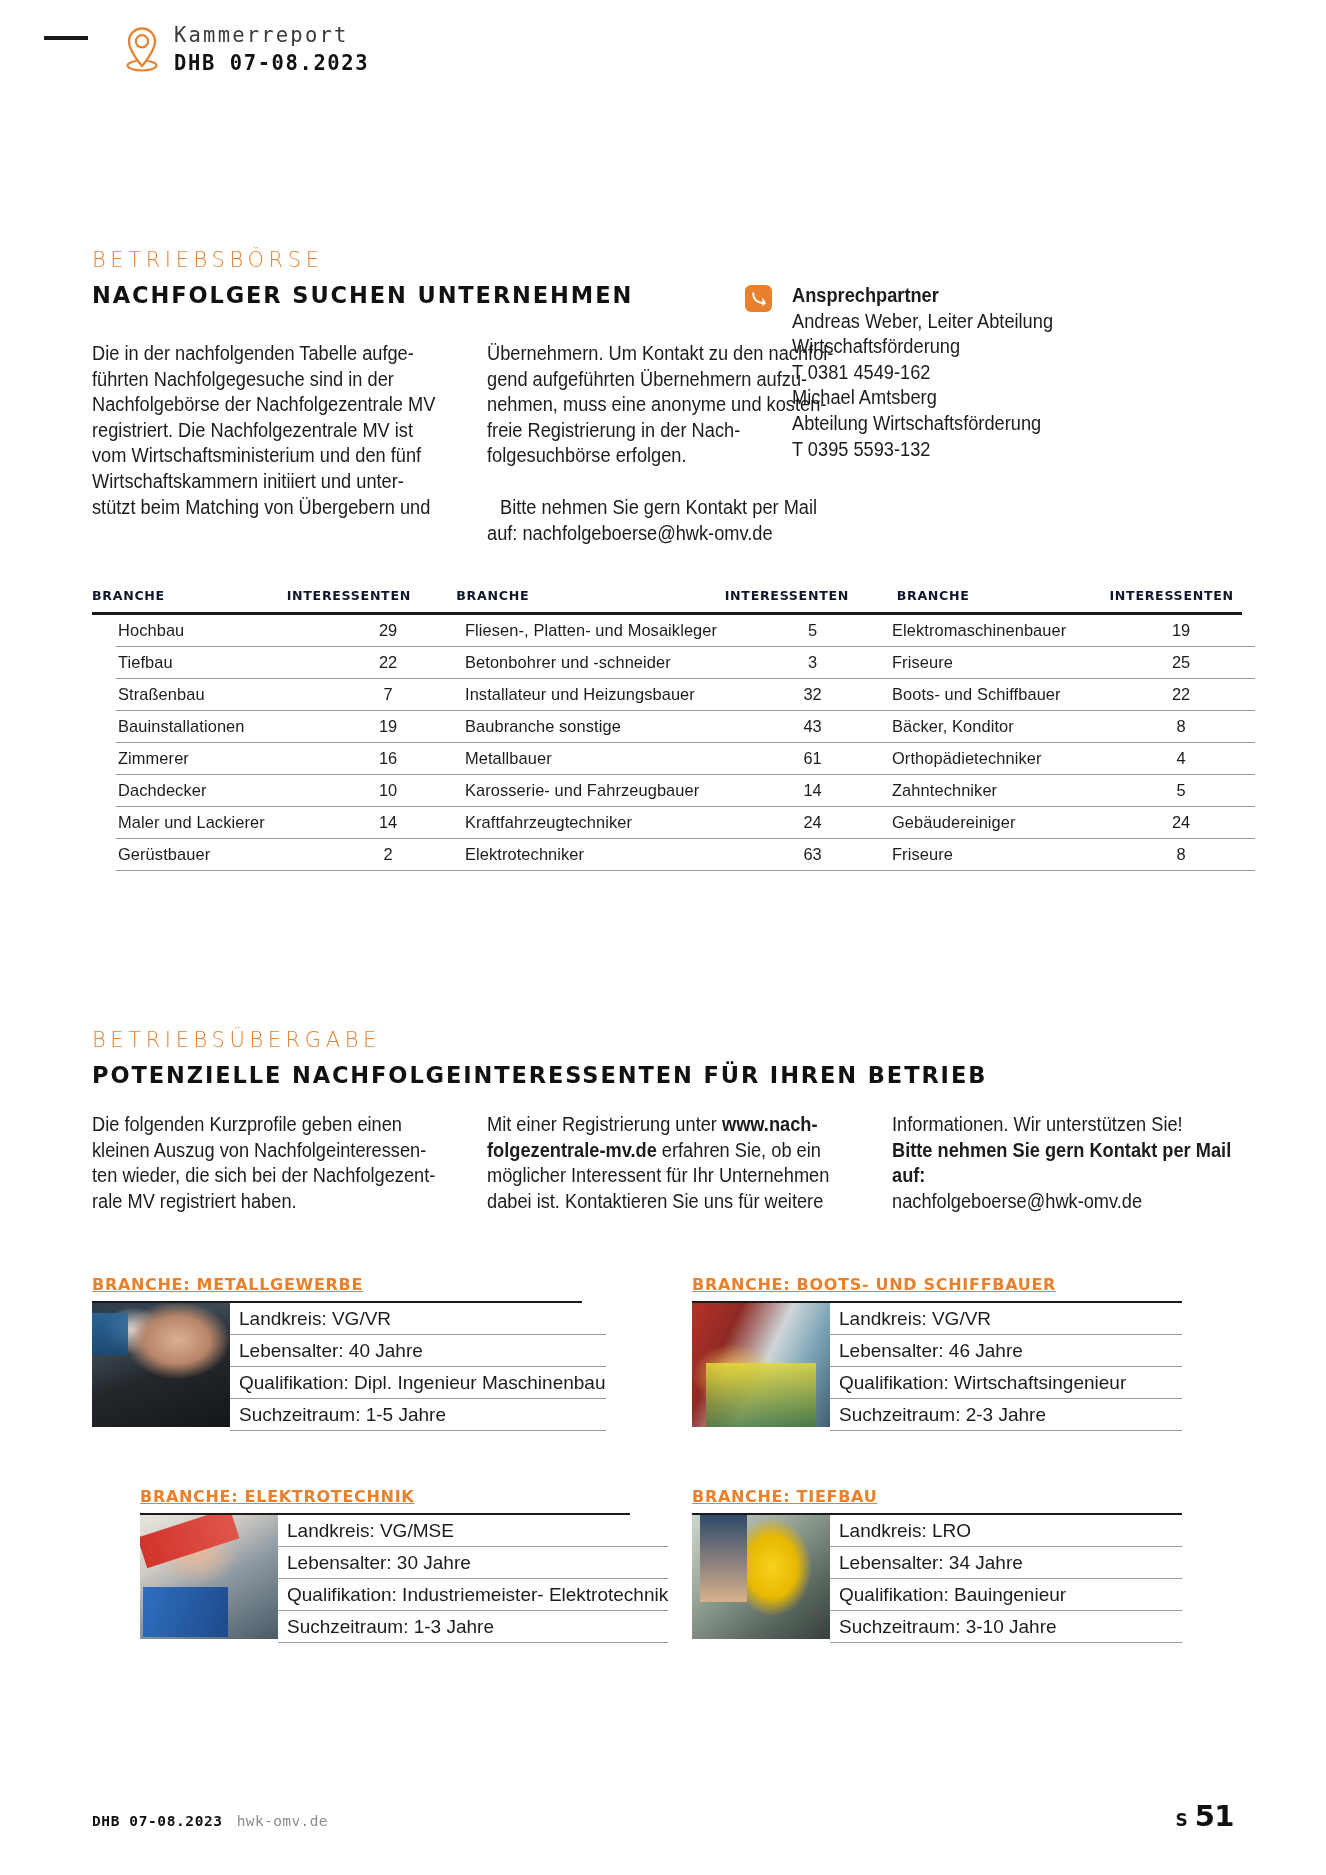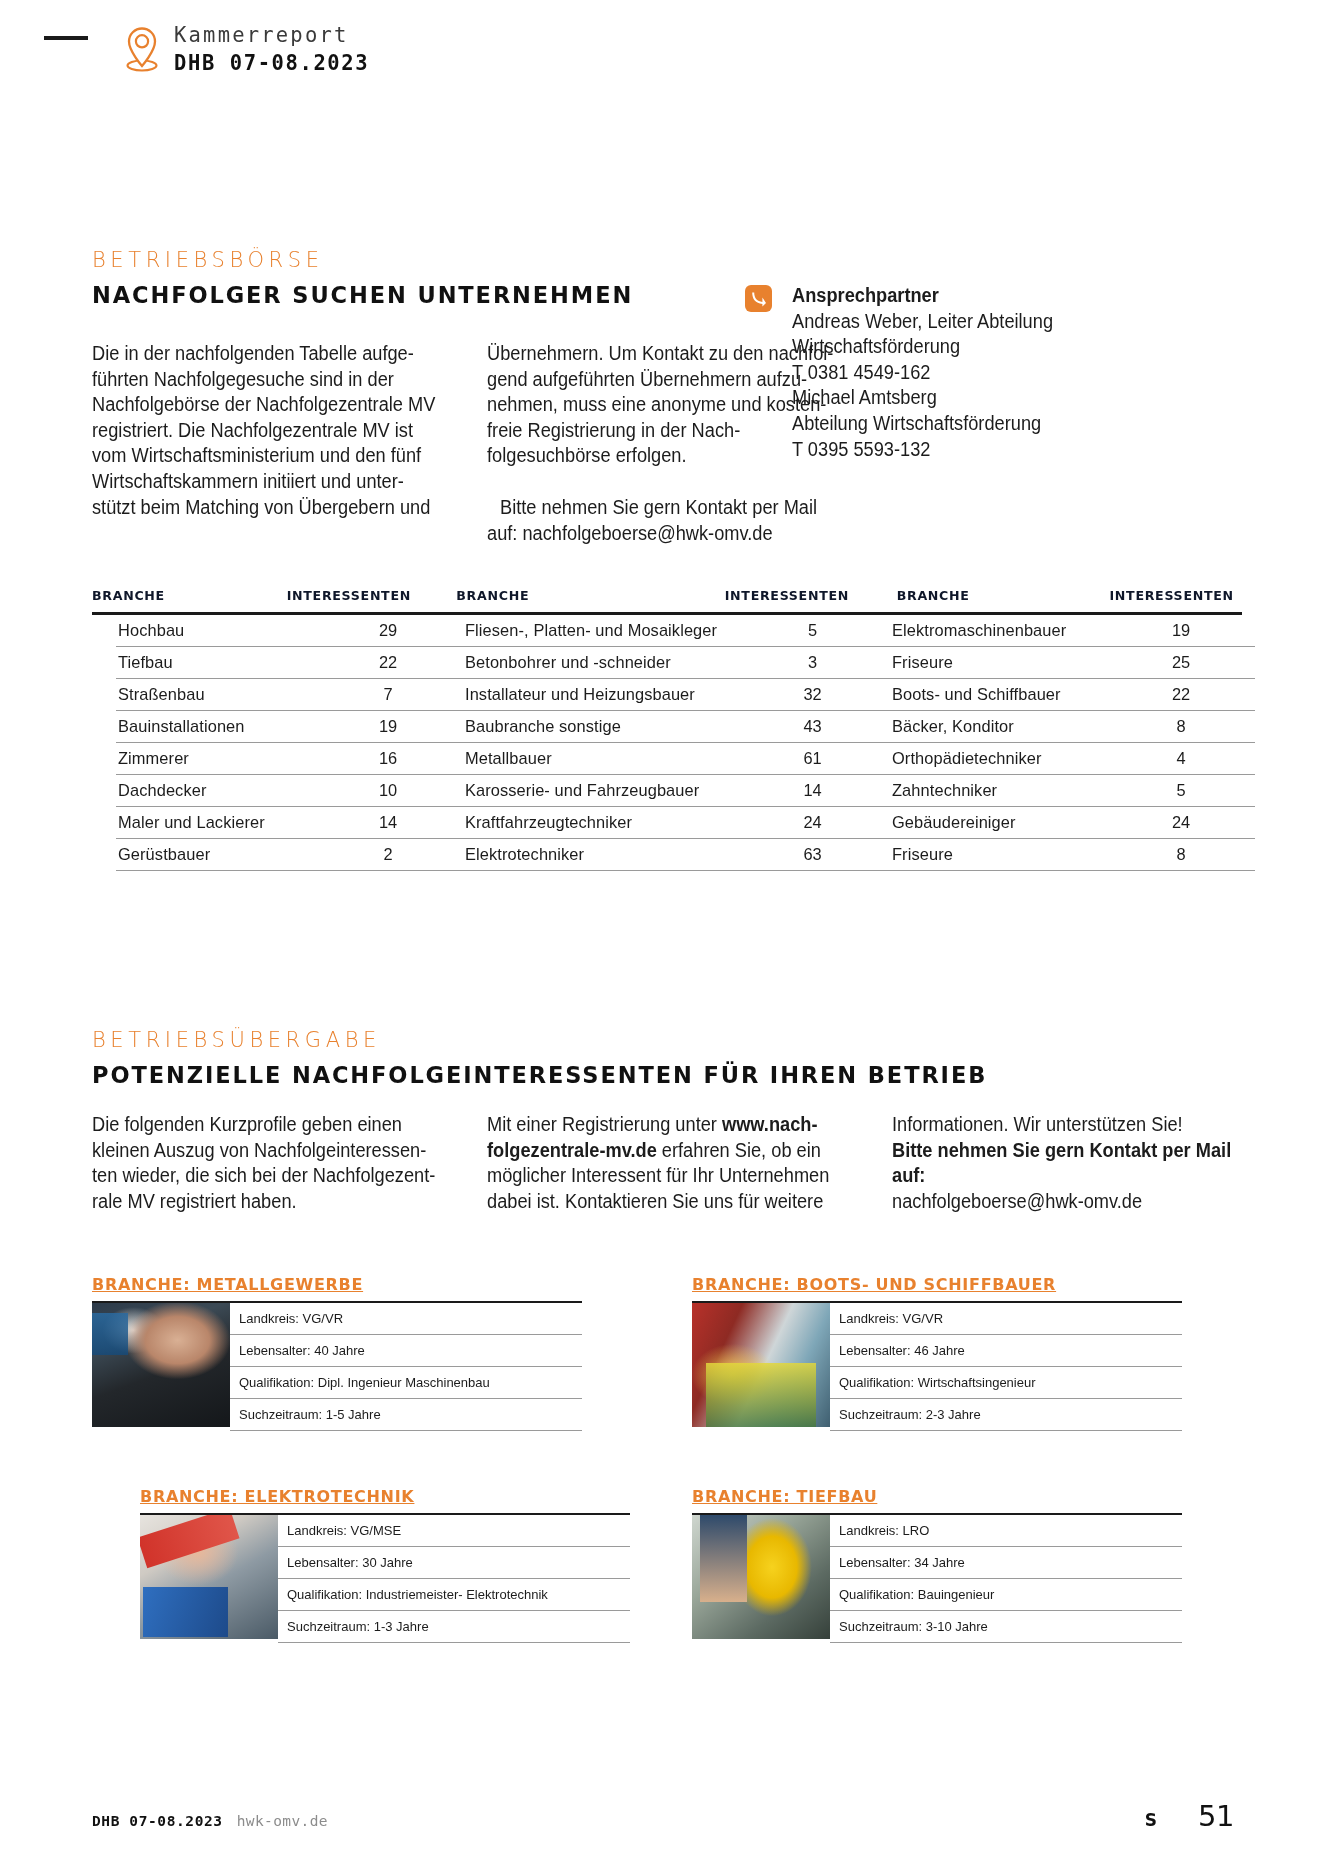--- a/index.html
+++ b/index.html
@@ -92,21 +92,21 @@
     font-size:16px; letter-spacing:.7px; color:#E8812E;
     white-space:nowrap; margin-bottom:7px;text-decoration:underline;
   }
   .card-body{position:relative; display:flex; border-top:2.6px solid #1a1a1a;}
   .card-photo{width:138px; height:124px; flex:0 0 138px; position:relative; overflow:hidden;}
   .card-rows{flex:1 1 auto;}
   .card-row{
     height:31px; display:flex; align-items:center;
     border-bottom:1px solid #9a9a9a;
     font-family:"Liberation Sans Narrow","Liberation Sans",sans-serif;
-    font-size:13px; color:#1c1c1c; padding-left:9px; white-space:nowrap;
+    font-size:19px; color:#1c1c1c; padding-left:9px; white-space:nowrap;
   }
 
   
   .ph{position:absolute; inset:0;}
   .ph1{background:
       radial-gradient(ellipse 55% 45% at 62% 30%, #d9b094 0%, #b9866a 42%, rgba(0,0,0,0) 70%),
       radial-gradient(ellipse 30% 25% at 30% 22%, #e9e9e6 0%, rgba(210,210,205,0) 75%),
       linear-gradient(160deg,#2d3b4a 0%, #3c4a55 28%, #23272b 55%, #14171a 100%);}
   .ph1:after{content:"";position:absolute;left:0;top:8%;width:26%;height:34%;
       background:linear-gradient(180deg,#2a6aa0,#174a78);opacity:.85;}
@@ -129,21 +129,21 @@
       background:linear-gradient(180deg,#2e4a6b,#d8b08c);}
 
   
   .footer{position:absolute; left:92px; bottom:46px; display:flex; align-items:baseline; gap:14px;}
   .f-issue{font-family:"DejaVu Sans Mono", monospace; font-weight:700;
     font-size:14.5px; letter-spacing:.6px; color:#111;}
   .f-url{font-family:"DejaVu Sans Mono", monospace; font-weight:400;
     font-size:14.5px; letter-spacing:.4px; color:#8c8c8c;}
   .pageno{position:absolute; right:92px; bottom:42px; display:flex; align-items:baseline; gap:7px;}
   .pn-s{font-family:"DejaVu Sans", sans-serif; font-weight:700; font-size:17px; color:#111;}
-  .pn-n{font-family:"DejaVu Sans", sans-serif; font-weight:400; font-size:29px; color:#111; letter-spacing:-.5px;margin-left:34px;}
+  .pn-n{font-family:"DejaVu Sans", sans-serif; font-weight:700; font-size:29px; color:#111; letter-spacing:-.5px;}
 </style>
 </head>
 <body>
 
 <div class="page">
 
   <div class="runner">
     <div class="runner-rule"></div>
     <div class="pin">
       <svg width="44" height="50" viewBox="0 0 44 50" fill="none">

